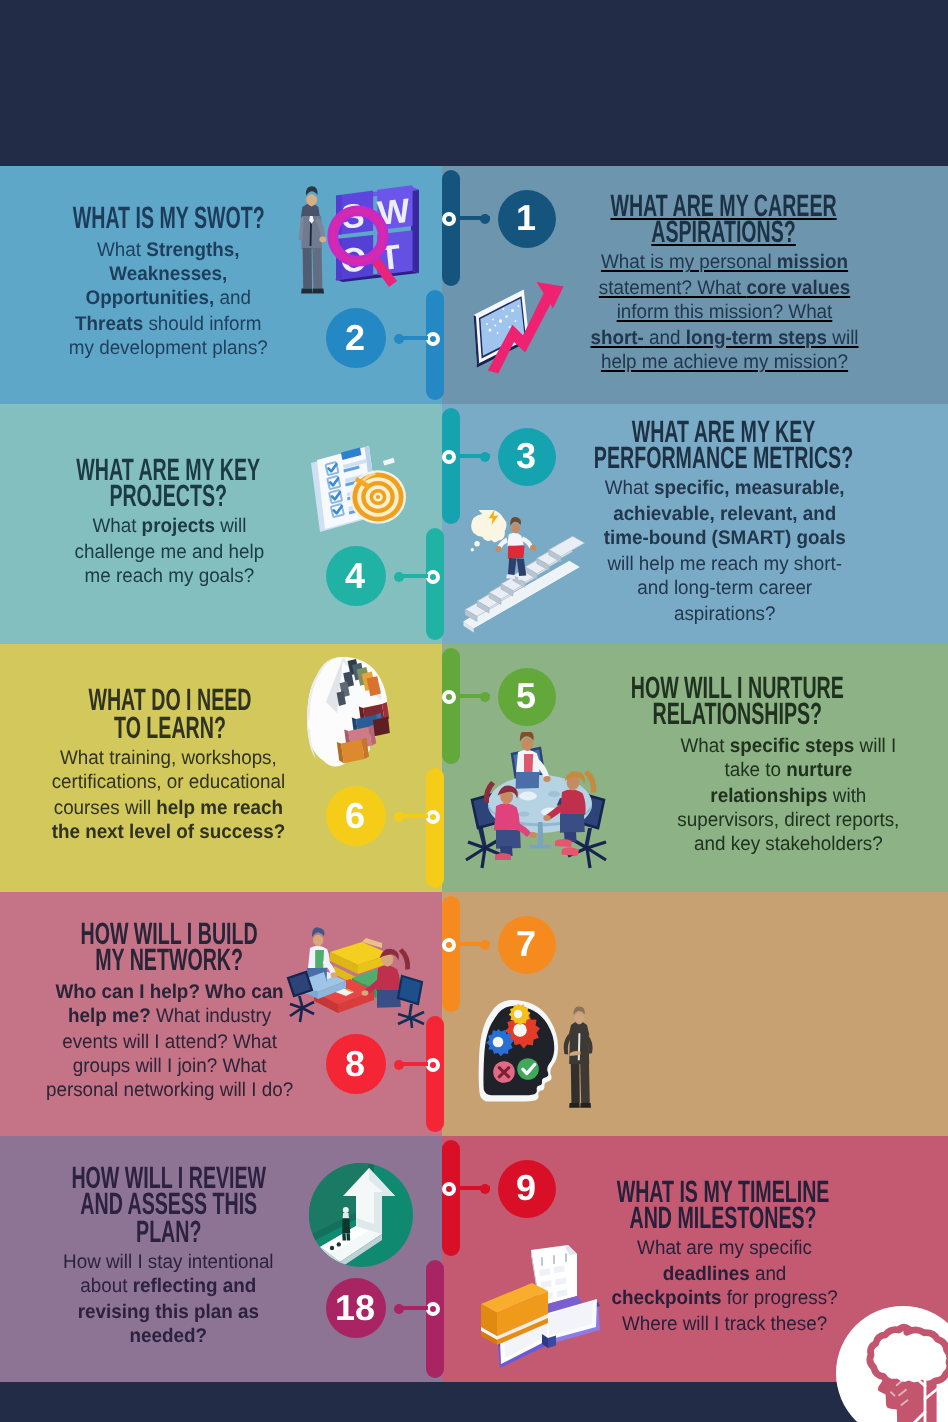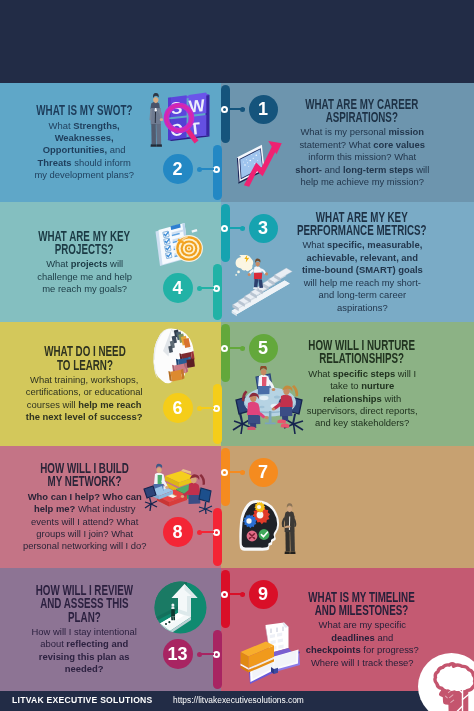--- a/index.html
+++ b/index.html
@@ -57,21 +57,21 @@
 </head>
 <body>
 
 <div class="page">
 
 
   <div id="rows">
       <div class="row" style="top:83px;height:119px;">
         <div class="half l" style="background:#5fa7c8;width:221px;"></div>
         <div class="half r" style="background:#6d95ae;left:221px;width:253px;"></div>
-        <div class="txt" style="left:272px;width:180px;top:0;height:119px;">
+        <div class="txt" style="left:272px;width:180px;top:0;height:119px;text-decoration:underline;">
           <div class="hdw">
             <div class="hd" style="color:#1d3145">
               <div class="hl">WHAT ARE MY CAREER</div>
               <div class="hl">ASPIRATIONS?</div>
             </div>
           </div>
           <div class="bdw">
             <div class="bd" style="color:#22364c">
               <div class="bl">What is my personal <b>mission</b></div>
               <div class="bl">statement? What <b>core values</b></div>
@@ -131,21 +131,21 @@
               <div class="bl">What <b>projects</b> will</div>
               <div class="bl">challenge me and help</div>
               <div class="bl">me reach my goals?</div>
             </div>
           </div>
         </div>
       </div>
       <div class="row" style="top:322px;height:124px;">
         <div class="half l" style="background:#d3c85b;width:221px;"></div>
         <div class="half r" style="background:#8cb285;left:221px;width:253px;"></div>
-        <div class="txt" style="left:272px;width:180px;top:0;height:124px;">
+        <div class="txt" style="left:272px;width:180px;top:0;height:124px;align-items:flex-end;">
           <div class="hdw">
             <div class="hd" style="color:#20321f">
               <div class="hl">HOW WILL I NURTURE</div>
               <div class="hl">RELATIONSHIPS?</div>
             </div>
           </div>
           <div class="bdw">
             <div class="bd" style="color:#20321f">
               <div class="bl">What <b>specific steps</b> will I</div>
               <div class="bl">take to <b>nurture</b></div>
@@ -272,21 +272,21 @@
       <div class="num" style="left:162.5px;top:517px;width:30px;height:30px;background:#f42535;">8</div>
       <div class="bar" style="left:220.8px;top:569.5px;height:58px;background:#d90f28;"></div>
       <div class="bar" style="left:212.8px;top:630px;height:59px;background:#a82462;"></div>
       <div class="dot" style="left:221.3px;top:590.5px;background:#d90f28;"></div>
       <div class="lead" style="left:228px;top:593.2px;width:17px;background:#d90f28;"></div>
       <div class="leaddot" style="left:240px;top:591.5px;background:#d90f28;"></div>
       <div class="num" style="left:248.5px;top:579.5px;width:29px;height:29px;background:#d90f28;">9</div>
       <div class="dot" style="left:213.3px;top:650.5px;background:#a82462;"></div>
       <div class="lead" style="left:199px;top:653.2px;width:15px;background:#a82462;"></div>
       <div class="leaddot" style="left:197px;top:651.5px;background:#a82462;"></div>
-      <div class="num" style="left:162.5px;top:639px;width:30px;height:30px;background:#a82462;">13</div>
+      <div class="num" style="left:162.5px;top:639px;width:30px;height:30px;background:#a82462;">18</div>
     </div>
   <div id="icons">
       <div class="ico" style="left:144px;top:90px;">
 <svg width="68" height="64" viewBox="0 0 68 64">
  <g>
   <path d="M7.2 13.5 q4.2-3.4 8 0 l.8 5.4 -9.6 0z" fill="#49536a"></path>
   <path d="M9.2 8.8 q2.5-3.6 5.2 0 .6 3.3-2.6 4.5 -3.2-1.2-2.6-4.5z" fill="#d8ae86"></path>
   <path d="M9.0 7.9 q2.7-4.3 5.8-.4 .3-4.6-3.1-4.4 -3.1.1-2.7 4.8z" fill="#2e3645"></path>
   <path d="M7.0 18 h9.6 l.4 16.5 -10.4 0z" fill="#6f7b91"></path>
   <path d="M11.1 19 l.9 0 -.3 14 -.9 0z" fill="#1e2533"></path>
@@ -748,24 +748,20 @@
   <path d="M8.5 34.5 L34 23.5 L34 35 L8.5 46 Z" fill="#f09a1c"></path>
   <path d="M0.5 41.5 L8.5 46 L8.5 48 L0.5 43.5 Z" fill="#faf6ee"></path>
   <path d="M8.5 46 L34 35 L34 37 L8.5 48 Z" fill="#f2ede3"></path>
   <path d="M0.5 43.5 L8.5 48 L8.5 50.5 L0.5 46 Z" fill="#d8790b"></path>
   <path d="M8.5 48 L34 37 L34 39.5 L8.5 50.5 Z" fill="#e58c12"></path>
  </g>
 </svg>
       </div>
     </div>
 
-  <div class="footer">
-    <div class="fbrand">LITVAK EXECUTIVE SOLUTIONS</div>
-    <div class="furl">https://litvakexecutivesolutions.com</div>
-  </div>
   <div class="flogo">
     <svg width="67" height="67" viewBox="0 0 67 67">
       <g fill="#c4556e">
         <path d="M36.5 25 q-4.0 .4 -6.8 3.0 -2.0 1.8 -3.0 4.4 l-.4 1.0 -5.0 7.2 q-1.0 1.5 .7 2.3 l2.8 1.3 .2 4.8 q.1 2.2 2.4 2.4 l3.0 .3 .2 7.2 q.06 2.4 2.5 2.4 l4.2 0 0 6.7 13 0 0-43 z"></path>
         <path d="M21.0 40.6 l4.6-6.6 .2 4.0 -1.6 2.9 z" fill="#c4556e"></path>
       </g>
       <g fill="#ffffff" stroke="#c4556e" stroke-width="3.4" stroke-linejoin="round">
         <path d="M35.5 13.2 q4.6-2.6 8.6 .2 4.6-.4 6.6 3.2 4.2 1.2 4.6 5.4 2.4 2.6 1.2 6.2 1.4 3.4-1.6 5.8 -1.4 3.2-5.2 3.4 -3 2.6-6.8 1.2 -3.2 2.2-6.6 .4 -3.4 1.6-6.2-1.0 -4.2 .8-6.4-2.8 -4-.4-4.8-4.4 -3-2.8-1.4-6.4 -1-3.8 2.4-5.6 .6-4 4.8-4.4 2.6-3.2 6.6-2.4 2.4-2.4 5.2-.4z"></path>
       </g>
       <g stroke="#ffffff" stroke-width="1.4" fill="none" stroke-linecap="round">

